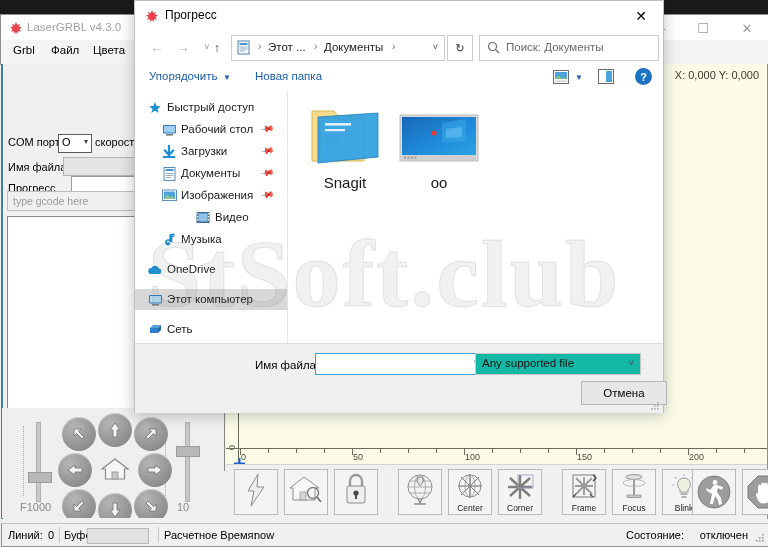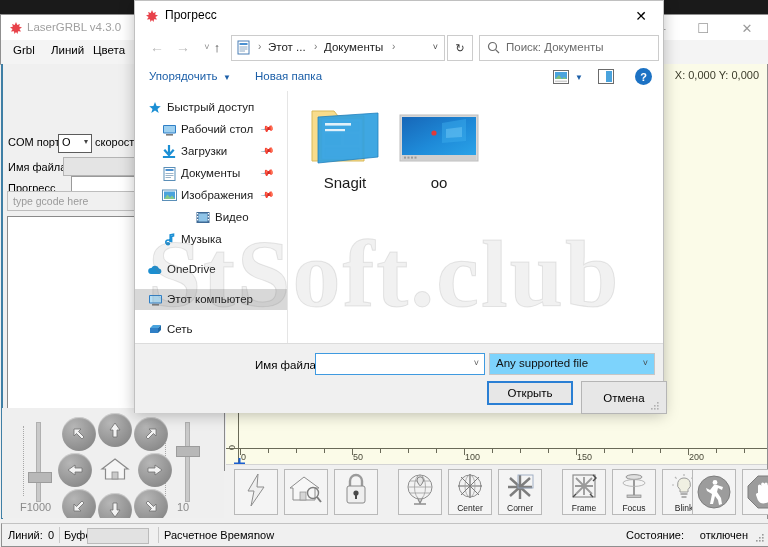--- a/index.html
+++ b/index.html
@@ -112,26 +112,26 @@
   .navitem.selected{background:#d8d8d8;}
 
   #dlg-file-pane{position:absolute;left:153px;top:90px;width:375px;height:252px;background:#ffffff;}
   .fileitem{position:absolute;width:94px;height:96px;}
   .fileitem .fi-label{position:absolute;left:0;bottom:2px;width:94px;text-align:center;font-size:15px;color:#1a1a1a;}
 
   #dlg-bottom{position:absolute;left:0;top:342px;width:528px;height:69px;background:#f0f0f0;border-top:1px solid #dcdcdc;}
   #fn-label{position:absolute;left:120px;top:15px;font-size:11.5px;color:#000;}
   #fn-input{position:absolute;left:180px;top:9px;width:168px;height:20px;background:#ffffff;border:1px solid #3f9ae0;}
   #fn-input .fi-arrow{position:absolute;right:5px;top:4px;font-size:9px;color:#555;}
-  #filter-combo{position:absolute;left:354px;top:9px;width:164px;height:20px;background:#7dd3fc;border:1px solid #c6c6c6;}
+  #filter-combo{position:absolute;left:340px;top:9px;width:164px;height:20px;background:#14b8a6;border:1px solid #c6c6c6;}
   #filter-combo .fc-val{position:absolute;left:6px;top:3px;font-size:11.5px;color:#111;}
   #filter-combo .fc-arrow{position:absolute;right:6px;top:4px;font-size:9px;color:#444;}
   #btn-open{position:absolute;left:352px;top:37px;width:86px;height:24px;background:#e7e7e7;border:2px solid #2a7fd4;
     display:flex;align-items:center;justify-content:center;font-size:11.5px;color:#000;box-sizing:border-box;}
-  #btn-cancel{position:absolute;left:446px;top:37px;width:86px;height:33px;background:#e7e7e7;border:1px solid #b5b5b5;
+  #btn-cancel{position:absolute;left:446px;top:37px;width:86px;height:24px;background:#e7e7e7;border:1px solid #b5b5b5;
     display:flex;align-items:center;justify-content:center;font-size:11.5px;color:#000;box-sizing:border-box;}
   #dlg-grip{position:absolute;right:3px;bottom:2px;width:10px;height:10px;}
 
   
   #watermark{position:absolute;left:0;top:0;width:768px;height:547px;pointer-events:none;z-index:50;
     display:flex;align-items:center;justify-content:center;}
   #watermark span{font-size:96px;font-weight:bold;color:rgba(120,120,120,.10);
     letter-spacing:2px;font-family:"Liberation Serif","DejaVu Serif",serif;
     -webkit-text-stroke:1px rgba(130,130,130,.18);}
 </style>
@@ -149,21 +149,21 @@
         </svg>
     </span>
     <span id="app-title">LaserGRBL v4.3.0</span>
     <div class="wbtn" id="wbtn-min">—</div>
     <div class="wbtn" id="wbtn-max">☐</div>
     <div class="wbtn" id="wbtn-close">✕</div>
   </div>
 
   <div id="menubar">
     <span class="menu-item" style="left:12px;">Grbl</span>
-    <span class="menu-item" style="left:50px;">Линий</span>
+    <span class="menu-item" style="left:50px;">Файл</span>
     <span class="menu-item" style="left:92px;">Цвета</span>
   </div>
 
   <div id="left-panel">
     <span class="lbl" style="left:5px;top:72px;">COM порт</span>
     <div id="com-combo">
       <span class="cv">O</span>
       <span class="ca">▾</span>
     </div>
     <span class="lbl" style="left:92px;top:72px;">скорость пе</span>
@@ -639,21 +639,20 @@
 
   <div id="dlg-bottom">
     <span id="fn-label">Имя файла:</span>
     <div id="fn-input">
       <span class="fi-arrow">˅</span>
     </div>
     <div id="filter-combo">
       <span class="fc-val">Any supported file</span>
       <span class="fc-arrow">˅</span>
     </div>
-    <div id="btn-open">Открыть</div>
     <div id="btn-cancel">Отмена</div>
     <span id="dlg-grip">
       <svg width="10" height="10" viewBox="0 0 10 10">
           <g fill="#b0b0b0">
             <rect x="7" y="1" width="1.6" height="1.6"></rect>
             <rect x="4" y="4" width="1.6" height="1.6"></rect>
             <rect x="7" y="4" width="1.6" height="1.6"></rect>
             <rect x="1" y="7" width="1.6" height="1.6"></rect>
             <rect x="4" y="7" width="1.6" height="1.6"></rect>
             <rect x="7" y="7" width="1.6" height="1.6"></rect>

